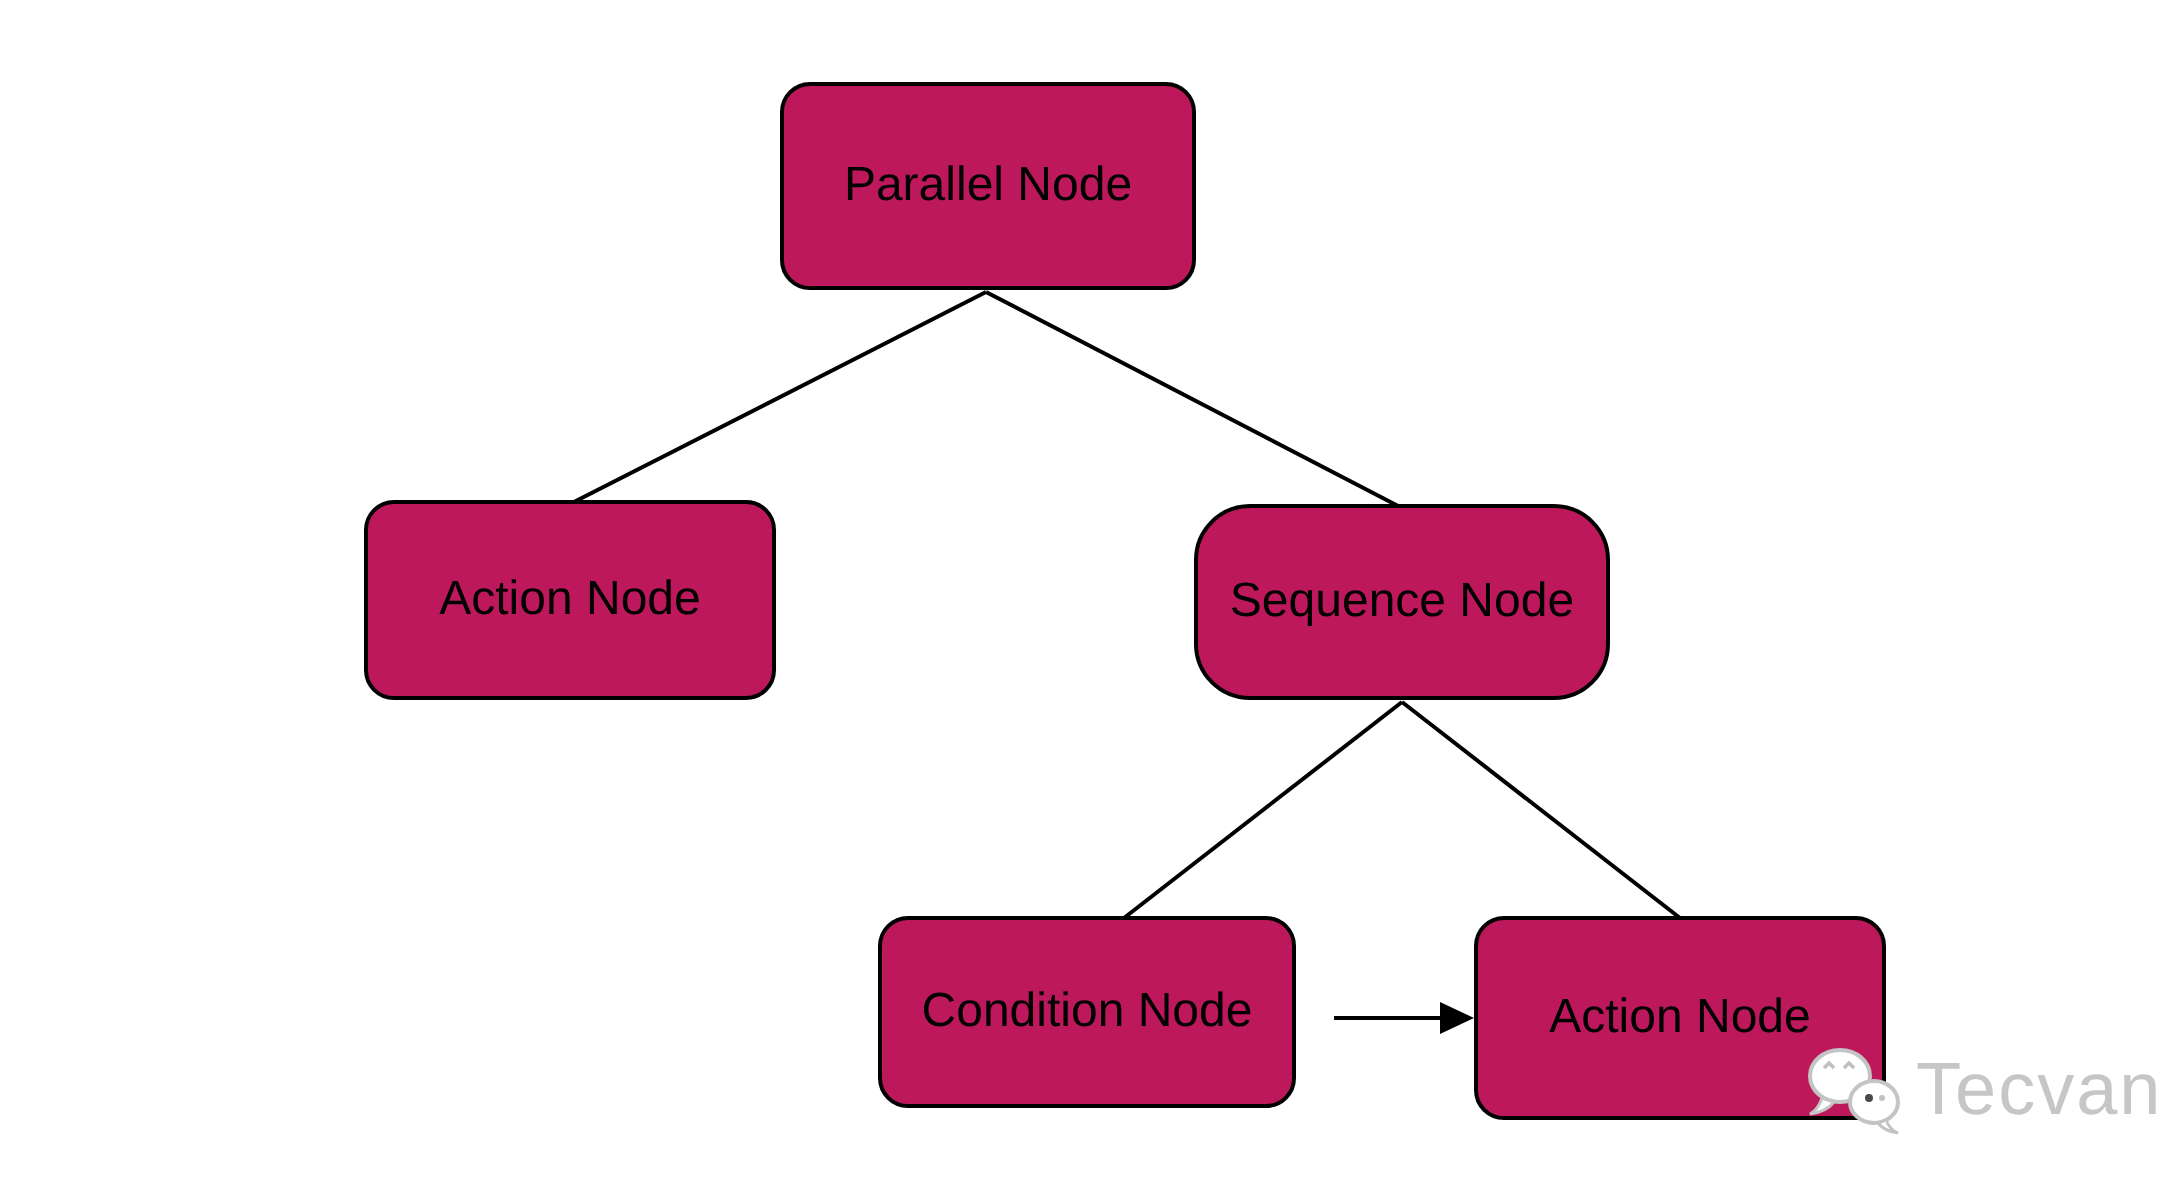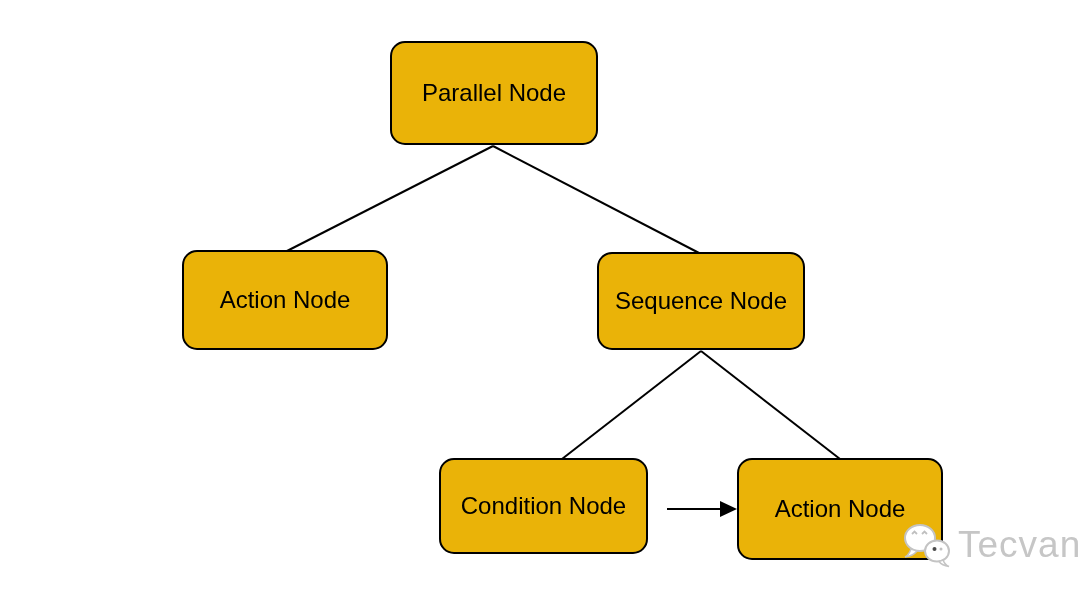--- a/index.html
+++ b/index.html
@@ -18,35 +18,35 @@
   .edges {
     position: absolute;
     left: 0;
     top: 0;
     z-index: 0;
   }
   .node {
     position: absolute;
     z-index: 1;
     box-sizing: border-box;
-    background: #eab308;
+    background: #be185d;
     border: 2px solid #000000;
     border-radius: 15px;
     display: flex;
     flex-direction: column;
     align-items: center;
     justify-content: center;
     font-size: 24px;
     line-height: 30px;
     color: #000000;
     text-align: center;
   }
   .node-parallel      { left: 390px; top: 41px;  width: 208px; height: 104px; }
   .node-action-random { left: 182px; top: 250px; width: 206px; height: 100px; }
-  .node-sequence      { left: 597px; top: 252px; width: 208px; height: 98px;  }
+  .node-sequence      { left: 597px; top: 252px; width: 208px; height: 98px; border-radius: 28px;  }
   .node-condition     { left: 439px; top: 458px; width: 209px; height: 96px; }
   .node-action        { left: 737px; top: 458px; width: 206px; height: 102px; }
   .watermark {
     position: absolute;
     left: 901px;
     top: 521px;
     z-index: 3;
     display: flex;
     align-items: center;
     gap: 5px;

